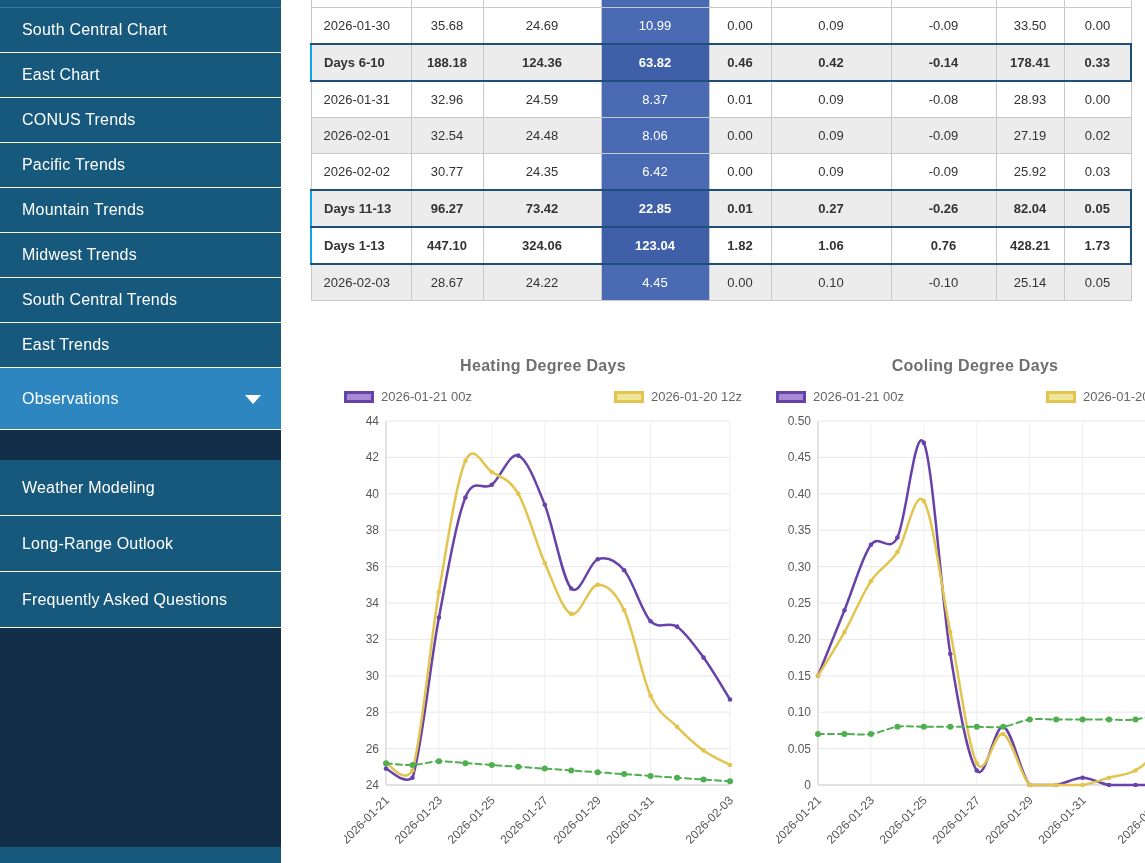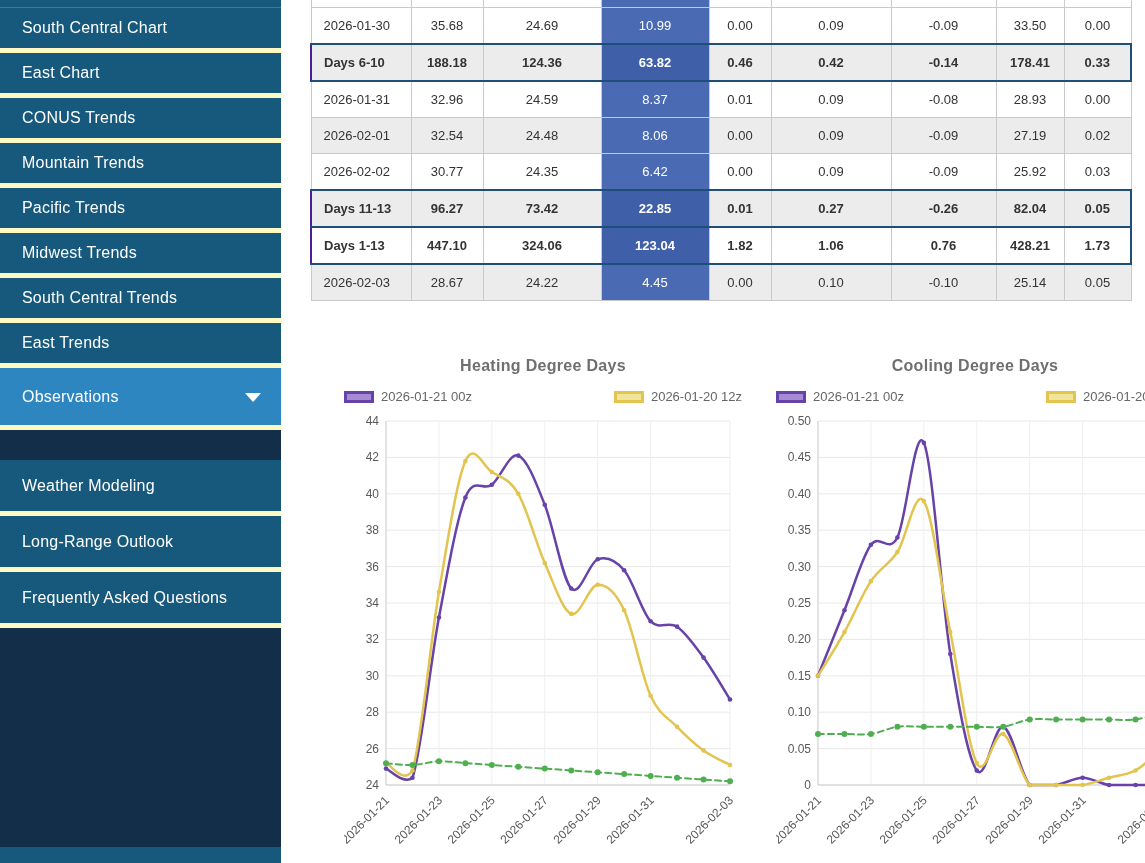--- a/index.html
+++ b/index.html
@@ -8,21 +8,21 @@
   .app { display:flex; width:1145px; height:863px; }
 
   
   .sidebar { width:281px; min-width:281px; height:863px; background:#132e48;
              display:flex; flex-direction:column; }
   .sb-partial { background:#17597c; }
   .sb-partial.top { height:8px; border-bottom:1px solid #2f7ca4; }
   .sb-partial.bottom { height:16px; margin-top:auto; }
   .sb-item { background:#17597c; color:#fff; font-size:16px; letter-spacing:.2px;
              display:flex; align-items:center; padding-left:22px; height:45px;
-             border-bottom:5px solid #fef9c3; cursor:pointer; position:relative; }
+             border-bottom:1px solid #fef9c3; cursor:pointer; position:relative; }
   .sb-item.active { background:#2e86c1; height:62px; }
   .sb-item.secondary { height:56px; }
   .sb-gap { height:30px; background:transparent; }
   .chevron { position:absolute; right:20px; top:50%; margin-top:-4px; width:0; height:0;
              border-left:8px solid transparent; border-right:8px solid transparent;
              border-top:9px solid #fff; }
 
   
   .content { flex:1; background:#fff; padding-left:29px; }
 
@@ -30,21 +30,21 @@
   .fc-table { border-collapse:collapse; width:820px; font-size:13px; color:#333;
               table-layout:fixed; }
   .fc-table td { border:1px solid #c9c9c9; text-align:center; padding:10px 4px;
                  background:#fff; }
   .fc-table td.label { text-align:left; padding-left:12px; }
   .fc-table tr.shade td { background:#ececec; }
   .fc-table td.blue { background:#4a6ab4; color:#ffffff; }
   .fc-table tr.shade td.blue { background:#4a6ab4; }
   .fc-table tr.summary td { font-weight:bold; border-top:2px solid #1f4e79;
                             border-bottom:2px solid #1f4e79; }
-  .fc-table tr.summary td:first-child { border-left:2px solid #4c1d95; }
+  .fc-table tr.summary td:first-child { border-left:2px solid #0ea5e9; }
   .fc-table tr.summary td:last-child { border-right:2px solid #1f4e79; }
   .fc-table tr.summary td.blue { background:#3f5fa9; }
   .fc-table tr.partial td { padding:0; height:7px; border-top:none; }
 
   
   .charts { display:flex; gap:34px; padding-left:34px; margin-top:56px; }
   .chart { width:398px; }
   .chart-title { font-size:16px; font-weight:bold; color:#6f6f6f; text-align:center;
                  letter-spacing:.3px; margin-bottom:14px; }
   .legend { display:flex; justify-content:space-between; align-items:center; gap:22px;
@@ -66,24 +66,24 @@
         <div class="sb-item">
           <span class="sb-label">South Central Chart</span>
         </div>
         <div class="sb-item">
           <span class="sb-label">East Chart</span>
         </div>
         <div class="sb-item">
           <span class="sb-label">CONUS Trends</span>
         </div>
         <div class="sb-item">
+          <span class="sb-label">Pacific Trends</span>
+        </div>
+        <div class="sb-item">
           <span class="sb-label">Mountain Trends</span>
-        </div>
-        <div class="sb-item">
-          <span class="sb-label">Pacific Trends</span>
         </div>
         <div class="sb-item">
           <span class="sb-label">Midwest Trends</span>
         </div>
         <div class="sb-item">
           <span class="sb-label">South Central Trends</span>
         </div>
         <div class="sb-item">
           <span class="sb-label">East Trends</span>
         </div>

